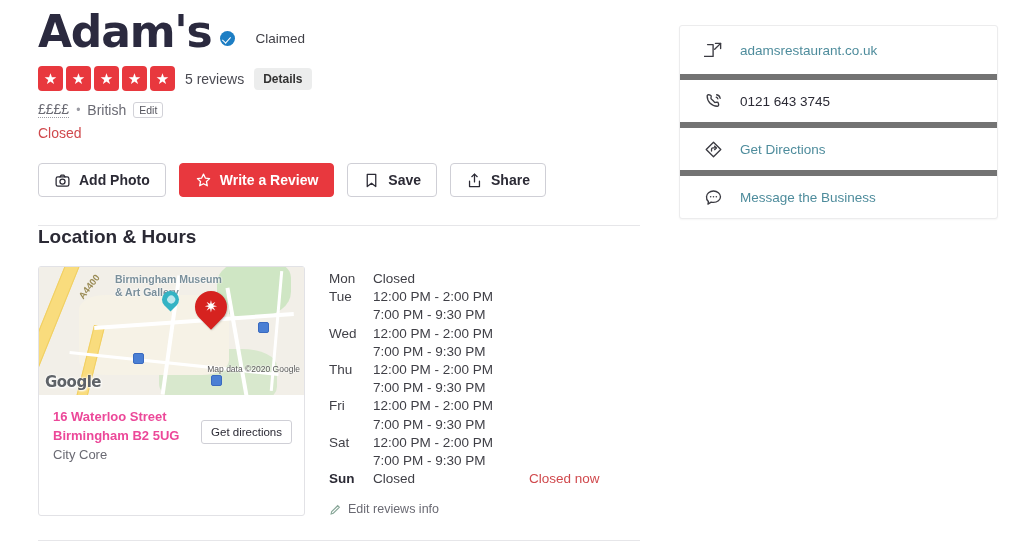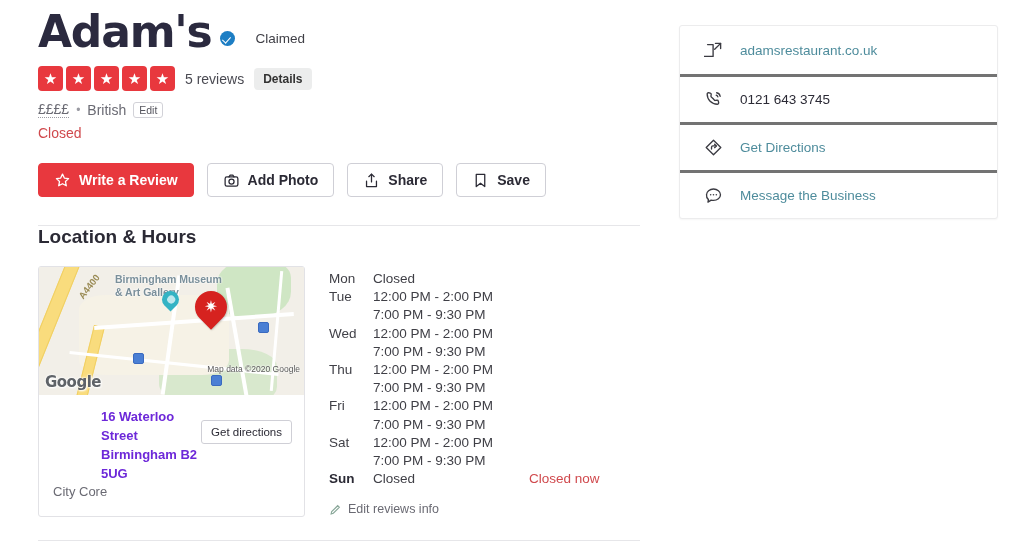--- a/index.html
+++ b/index.html
@@ -125,21 +125,21 @@
     color: #5f6368; font-family: "DejaVu Sans", sans-serif; letter-spacing: -0.5px;
     text-shadow: 0 0 2px #fff, 0 0 3px #fff, 1px 1px 2px #fff;
   }
   .map-attr {
     position: absolute; right: 4px; bottom: 21px; font-size: 8.5px; color: #5a5a5a;
     text-shadow: 0 0 2px #fff, 0 0 3px #fff;
   }
 
   .addr-block { display: flex; align-items: flex-start; justify-content: space-between; padding: 13px 12px 14px 14px; }
   .addr-lines { font-size: 13px; line-height: 1.45; }
-  .addr-strong { font-weight: 700; color: #6d28d9; margin-left: 48px; }
+  .addr-strong { font-weight: 700; color: #ec4899; }
   .addr-neighborhood { color: #6a6a73; }
   .getdir-btn {
     font-size: 11.5px; color: #2b2a35; background: #fff;
     border: 1px solid #cfcfd6; border-radius: 3px; padding: 5px 9px;
     cursor: pointer; white-space: nowrap; margin-top: 12px;
   }
 
   
   .hours-wrap { padding-top: 4px; flex: 1; }
   .hours-table { border-collapse: collapse; }
@@ -156,21 +156,21 @@
   .bottom-divider { position: absolute; left: 38px; top: 540px; width: 602px; height: 1px; background: #e6e6e9; }
 
   
   .sidebar {
     position: absolute; left: 679px; top: 9px; width: 319px;
     background: #fff; border: 1px solid #ececed; border-radius: 3px;
     box-shadow: 0 1px 2px rgba(0,0,0,.04);
     margin-top: 16px;
   }
   .sb-row { display: flex; align-items: center; gap: 16px; padding: 0 22px; height: 48px; }
-  .sb-row + .sb-row { border-top: 3px solid #737373; }
+  .sb-row + .sb-row { border-top: 6px solid #737373; }
   .sb-icon { width: 22px; display: flex; align-items: center; justify-content: center; color: #3b3b42; flex: none; }
   .sb-link { font-size: 13.5px; color: #4e8c9c; cursor: pointer; }
   .sb-plain { font-size: 13.5px; color: #2b2a35; }
 </style>
 </head>
 <body>
 
 <div class="page">
 
   <div class="left-col">
@@ -208,47 +208,47 @@
     <div class="meta-row">
       <span class="price-range">££££</span>
       <span class="dot-sep">•</span>
       <span class="category">British</span>
       <button class="edit-btn">Edit</button>
     </div>
 
     <div class="open-status">Closed</div>
 
     <div class="action-row" id="actions">
-        <button class="btn primary">
-          <svg width="17" height="17" viewBox="0 0 24 24" fill="none" stroke="currentColor" stroke-width="1.8" stroke-linecap="round" stroke-linejoin="round">
-            <path d="M12 3l2.6 5.6 6 .7-4.4 4.2 1.2 6-5.4-3-5.4 3 1.2-6L3.4 9.3l6-.7L12 3z"></path>
-          </svg>
-          <span>Write a Review</span>
-        </button>
         <button class="btn">
           <svg width="17" height="17" viewBox="0 0 24 24" fill="none" stroke="currentColor" stroke-width="1.8" stroke-linecap="round" stroke-linejoin="round">
             <rect x="3" y="7" width="18" height="13" rx="2.5"></rect>
             <circle cx="12" cy="13.5" r="3.6"></circle>
             <path d="M8.5 7l1.6-2.6h3.8L15.5 7"></path>
           </svg>
           <span>Add Photo</span>
+        </button>
+        <button class="btn primary">
+          <svg width="17" height="17" viewBox="0 0 24 24" fill="none" stroke="currentColor" stroke-width="1.8" stroke-linecap="round" stroke-linejoin="round">
+            <path d="M12 3l2.6 5.6 6 .7-4.4 4.2 1.2 6-5.4-3-5.4 3 1.2-6L3.4 9.3l6-.7L12 3z"></path>
+          </svg>
+          <span>Write a Review</span>
+        </button>
+        <button class="btn">
+          <svg width="17" height="17" viewBox="0 0 24 24" fill="none" stroke="currentColor" stroke-width="1.8" stroke-linecap="round" stroke-linejoin="round">
+            <path d="M6 3.5h12v17l-6-4.6-6 4.6v-17z"></path>
+          </svg>
+          <span>Save</span>
         </button>
         <button class="btn">
           <svg width="17" height="17" viewBox="0 0 24 24" fill="none" stroke="currentColor" stroke-width="1.8" stroke-linecap="round" stroke-linejoin="round">
             <path d="M12 3v11"></path>
             <path d="M8.2 6.6L12 3l3.8 3.6"></path>
             <path d="M5 13v7.5h14V13"></path>
           </svg>
           <span>Share</span>
-        </button>
-        <button class="btn">
-          <svg width="17" height="17" viewBox="0 0 24 24" fill="none" stroke="currentColor" stroke-width="1.8" stroke-linecap="round" stroke-linejoin="round">
-            <path d="M6 3.5h12v17l-6-4.6-6 4.6v-17z"></path>
-          </svg>
-          <span>Save</span>
         </button>
       </div>
 
     <div class="divider"></div>
 
     <h2 class="section-title">Location &amp; Hours</h2>
 
     <div class="loc-hours">
 
       <div class="map-card">

